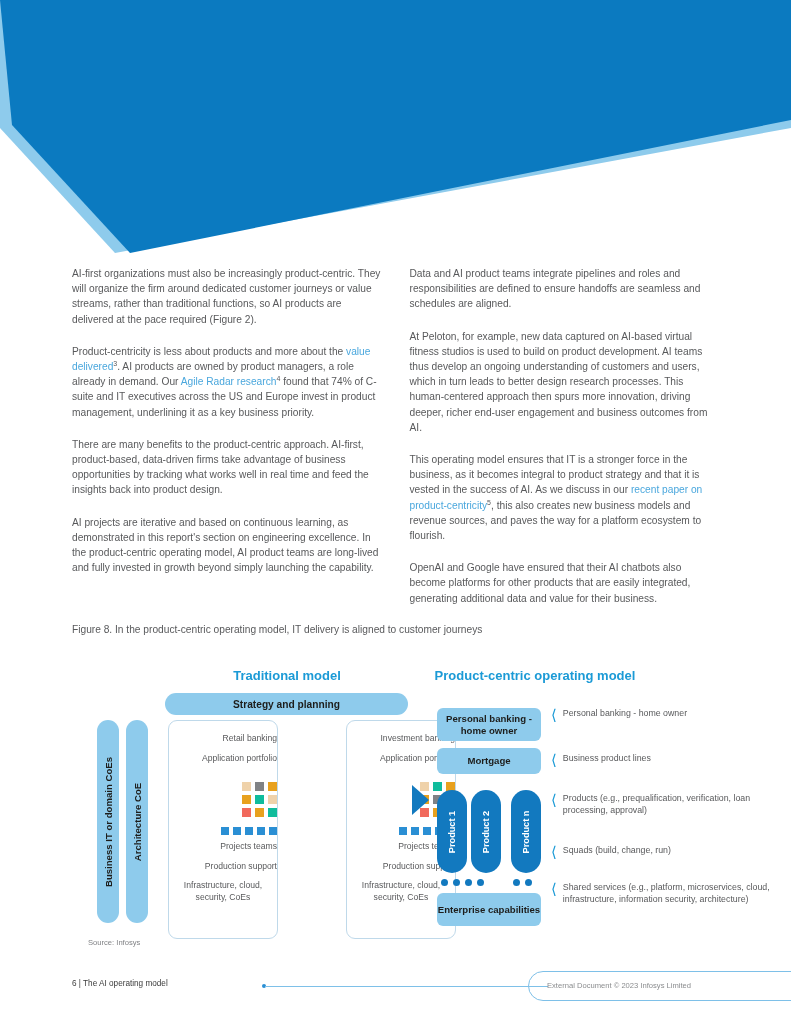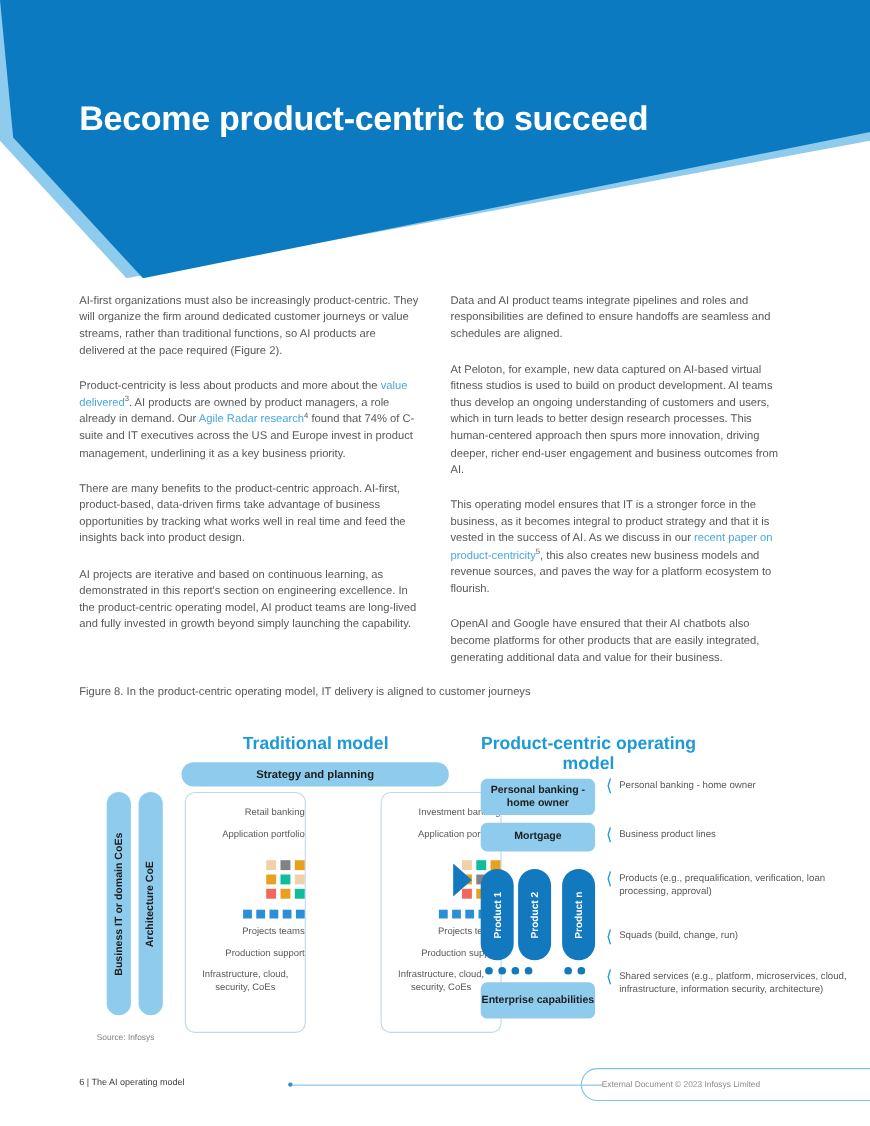--- a/index.html
+++ b/index.html
@@ -93,21 +93,21 @@
   
   .diagram {
     position: absolute;
     left: 0;
     top: 660px;
     width: 791px;
     height: 300px;
   }
   .dia-head {
     position: absolute;
-    font-size: 16px;
+    font-size: 13px;
     font-weight: bold;
     color: #1b9ad6;
     text-align: center;
   }
   .dia-head.left  { left: 168px; top: 8px; width: 238px; }
   .dia-head.right { left: 430px; top: 8px; width: 210px; }
 
   
   .vbar {
     position: absolute;
@@ -327,21 +327,20 @@
     font-size: 7.6px;
     color: #8a8c8e;
   }
 </style>
 </head>
 <body>
 
 <div class="header">
   <div class="header-light"></div>
   <div class="header-main"></div>
-  <h1 class="header-title">Become product-centric to succeed</h1>
 </div>
 
 <div class="cols">
   <div class="col" id="left-col">
       <p>AI-first organizations must also be increasingly product-centric. They will organize the firm around dedicated customer journeys or value streams, rather than traditional functions, so AI products are delivered at the pace required (Figure 2).</p>
       <p>Product-centricity is less about products and more about the <a class="lnk" href="#">value delivered</a><sup>3</sup>. AI products are owned by product managers, a role already in demand. Our <a class="lnk" href="#">Agile Radar research</a><sup>4</sup> found that 74% of C-suite and IT executives across the US and Europe invest in product management, underlining it as a key business priority.</p>
       <p>There are many benefits to the product-centric approach. AI-first, product-based, data-driven firms take advantage of business opportunities by tracking what works well in real time and feed the insights back into product design.</p>
       <p>AI projects are iterative and based on continuous learning, as demonstrated in this report's section on engineering excellence. In the product-centric operating model, AI product teams are long-lived and fully invested in growth beyond simply launching the capability.</p>
     </div>
   <div class="col" id="right-col">

